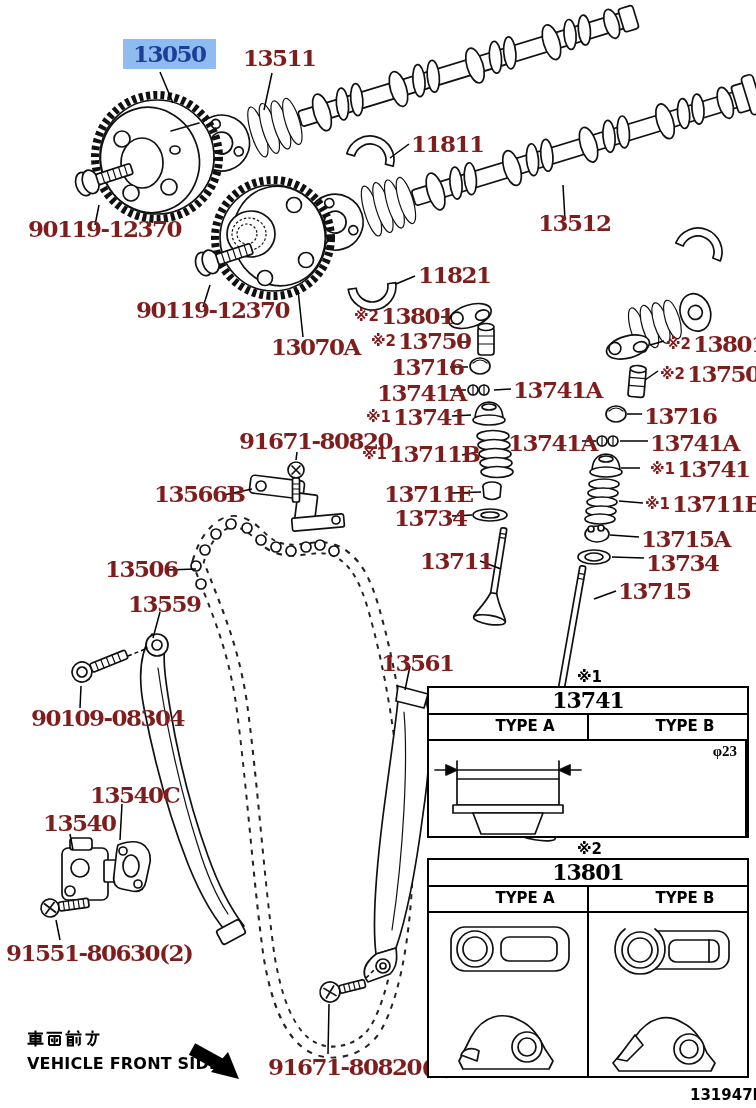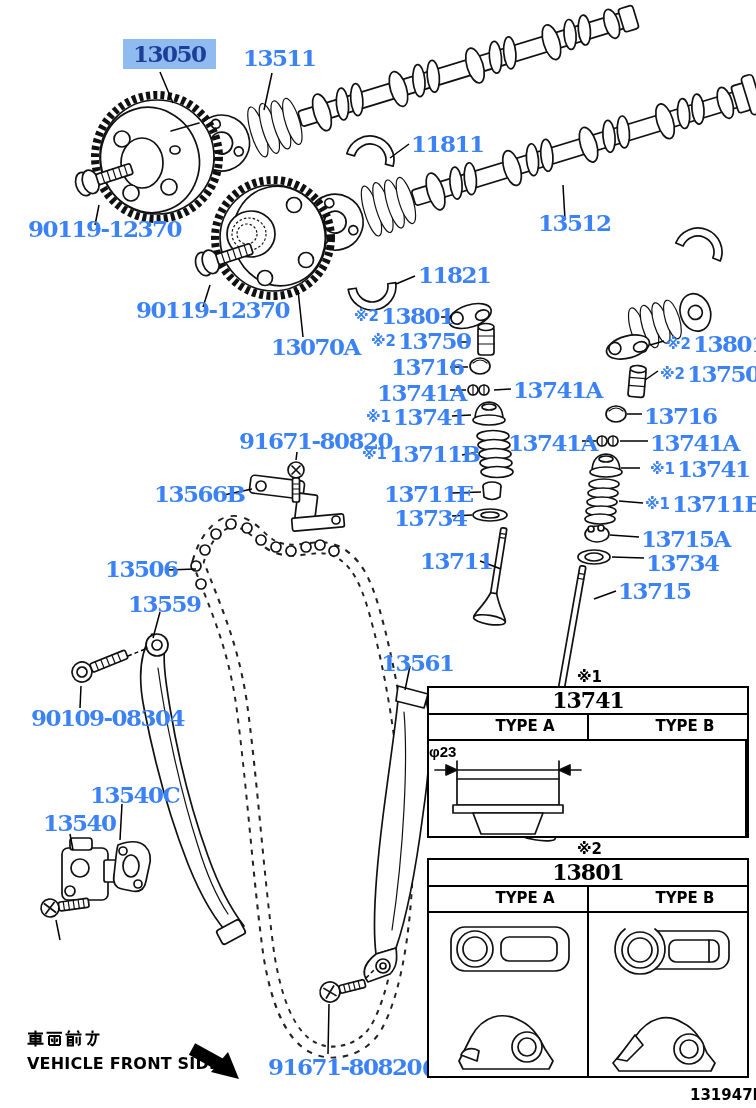--- a/index.html
+++ b/index.html
@@ -1,37 +1,37 @@
 <!DOCTYPE html>
 <html><head>
 <meta charset="utf-8">
 <style>
   html,body{margin:0;padding:0;background:#fff;}
   #stage{position:relative;width:756px;height:1108px;background:#fff;overflow:hidden;
          font-family:"DejaVu Serif",serif;}
   #art{position:absolute;left:0;top:0;z-index:0;}
   .lbl{position:absolute;z-index:2;font-weight:bold;font-size:23px;letter-spacing:-1.5px;
-       color:#3b82f6;white-space:nowrap;line-height:1;}
+       color:#7f1d1d;white-space:nowrap;line-height:1;}
   .lbl .pre{font-family:"DejaVu Sans",sans-serif;font-size:15px;letter-spacing:0;
        font-weight:bold;vertical-align:3px;margin-right:2px;}
   .hl{background:#8fbbf1;color:#1c3e96;padding:3px 10px 4px;}
   .tref{position:absolute;z-index:2;font-family:"DejaVu Sans",sans-serif;font-weight:bold;
        font-size:15px;color:#000;}
   .tbl{position:absolute;z-index:2;border:2px solid #000;background:#fff;box-sizing:border-box;}
   .thead{height:25px;border-bottom:2px solid #000;text-align:center;font-weight:bold;
        font-size:22px;letter-spacing:-1px;line-height:24px;}
   .trow{display:flex;height:24px;border-bottom:2px solid #000;}
   .trow .tcell{flex:1;text-align:center;font-family:"DejaVu Sans",sans-serif;
        font-weight:bold;font-size:15px;line-height:22px;padding-left:34px;}
   .trow .tcell:first-child{border-right:2px solid #000;}
   .tbody{display:flex;}
   .tbody .tcell{flex:1;position:relative;}
   .tbody .tcell:first-child{border-right:2px solid #000;}
-  .dim{position:absolute;left:0;right:8px;top:2px;text-align:left;z-index:3;
-       font-family:Liberation Sans, sans-serif;font-weight:bold;font-size:15px;}
+  .dim{position:absolute;left:0;right:8px;top:2px;text-align:right;z-index:3;
+       font-family:Liberation Serif, serif;font-weight:bold;font-size:15px;}
   .note-en{position:absolute;z-index:2;font-family:"DejaVu Sans",sans-serif;font-weight:bold;
        font-size:16px;letter-spacing:0.2px;color:#000;text-align:right;}
   .footer{position:absolute;z-index:2;font-family:"DejaVu Sans",sans-serif;font-weight:bold;
        font-size:15px;color:#000;}
   svg .ln{fill:none;stroke:#111;stroke-width:1.7;stroke-linejoin:round;stroke-linecap:round;}
   svg .w{fill:#fff;stroke:#111;stroke-width:1.7;stroke-linejoin:round;}
   svg .thin{stroke-width:1.2;}
   svg .lead{stroke:#000;stroke-width:1.5;fill:none;}
 </style>
 </head>
@@ -403,20 +403,21 @@
 <div class="lbl" style="left:105px;top:557px">13506</div>
 <div class="lbl" style="left:641px;top:527px">13715A</div>
 <div class="lbl" style="left:646px;top:551px">13734</div>
 <div class="lbl" style="left:128px;top:592px">13559</div>
 <div class="lbl" style="left:420px;top:549px">13711</div>
 <div class="lbl" style="left:618px;top:579px">13715</div>
 <div class="lbl" style="left:381px;top:651px">13561</div>
 <div class="lbl" style="left:31px;top:706px">90109-08304</div>
 <div class="lbl" style="left:90px;top:783px">13540C</div>
 <div class="lbl" style="left:43px;top:811px">13540</div>
+<div class="lbl" style="left:6px;top:941px">91551-80630(2)</div>
 <div class="lbl" style="left:268px;top:1055px">91671-80820(2)</div>
 <div class="lbl" style="left:666px;top:332px"><span class="pre">※2</span><span>13801</span></div>
 <div class="lbl" style="left:660px;top:362px"><span class="pre">※2</span><span>13750</span></div>
 
 <div class="tref" style="left:577px;top:668px">※1</div>
 <div class="tbl" style="left:427px;top:686px;width:322px;height:152px">
   <div class="thead">13741</div>
   <div class="trow">
     <div class="tcell">TYPE A</div>
     <div class="tcell">TYPE B</div>

